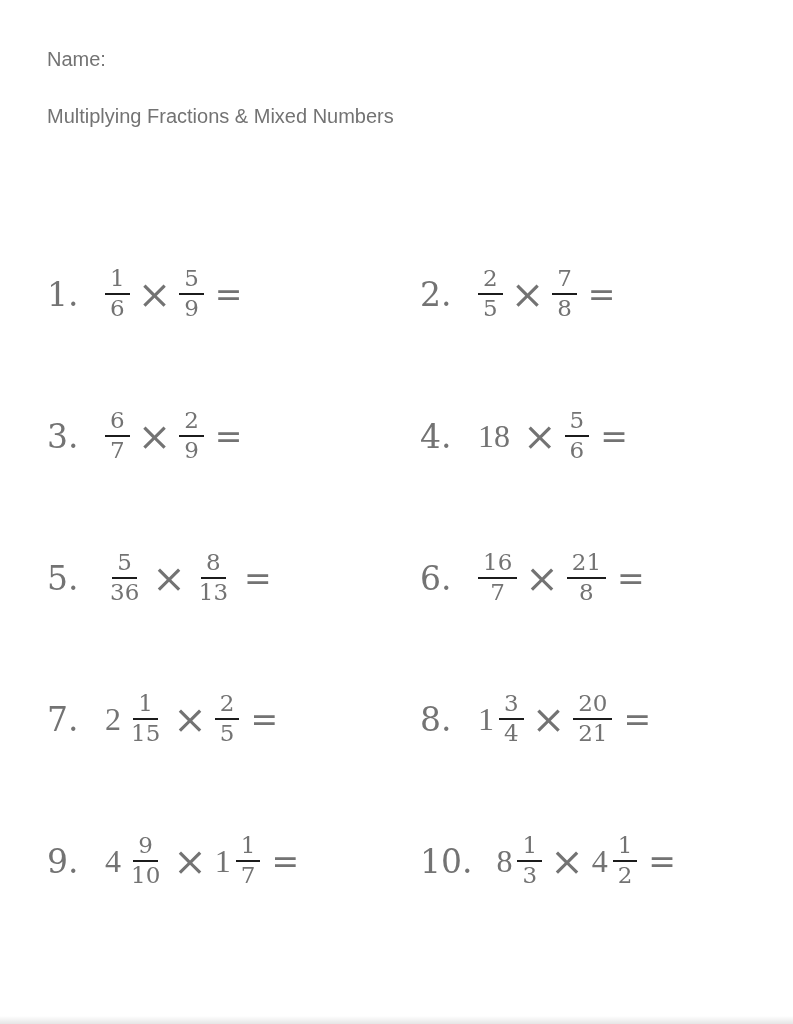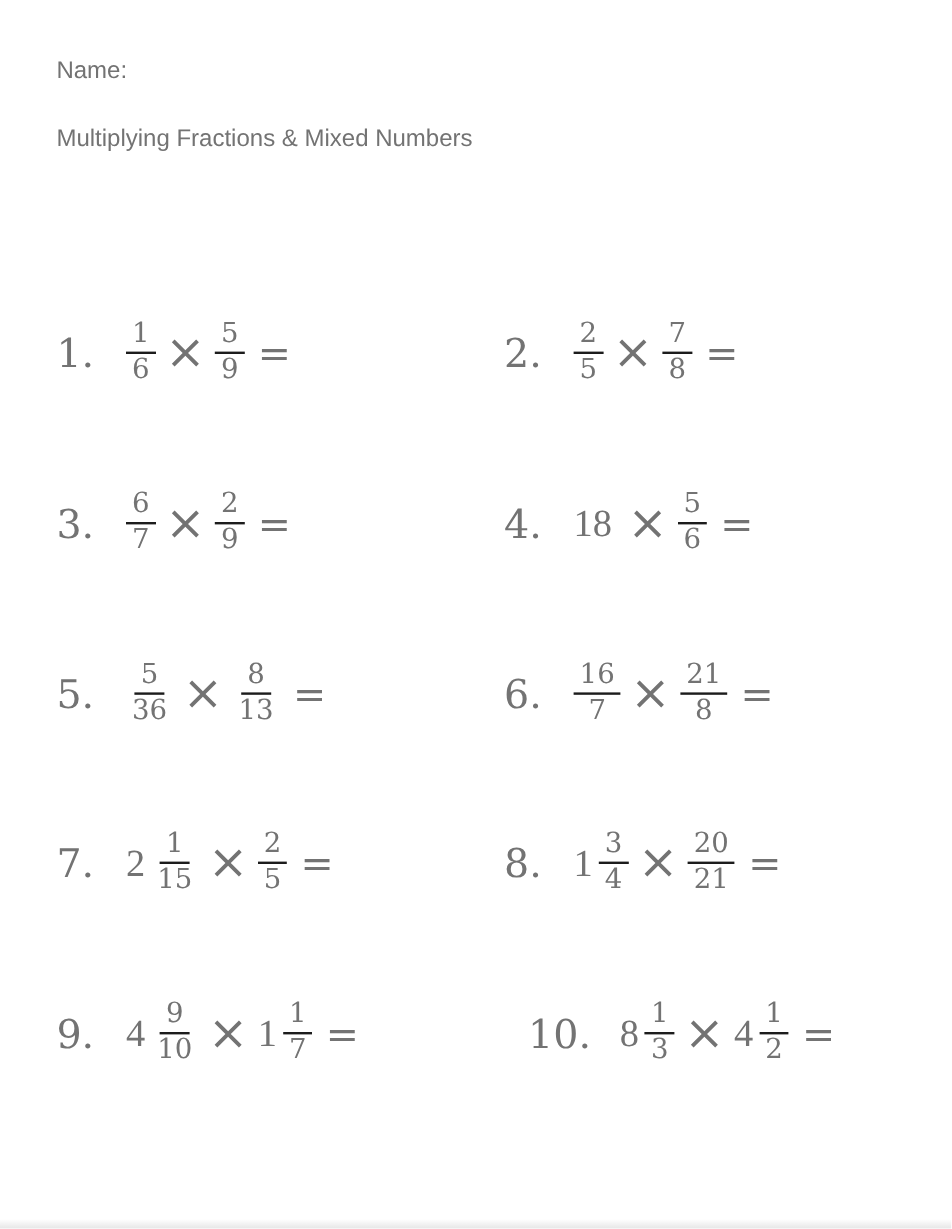--- a/index.html
+++ b/index.html
@@ -189,21 +189,21 @@
           </span>
           <span class="times">×</span>
           <span class="whole">1</span>
           <span class="frac">
             <span class="fnum">1</span>
             <span class="fden">7</span>
           </span>
           <span class="equals">=</span>
         </span>
       </div>
-      <div class="problem" style="top: 805px; left: 440px;">
+      <div class="problem" style="top: 805px; left: 420px;">
         <span class="pnum">10.</span>
         <span class="expr">
           <span class="whole">8</span>
           <span class="frac">
             <span class="fnum">1</span>
             <span class="fden">3</span>
           </span>
           <span class="times">×</span>
           <span class="whole">4</span>
           <span class="frac">

